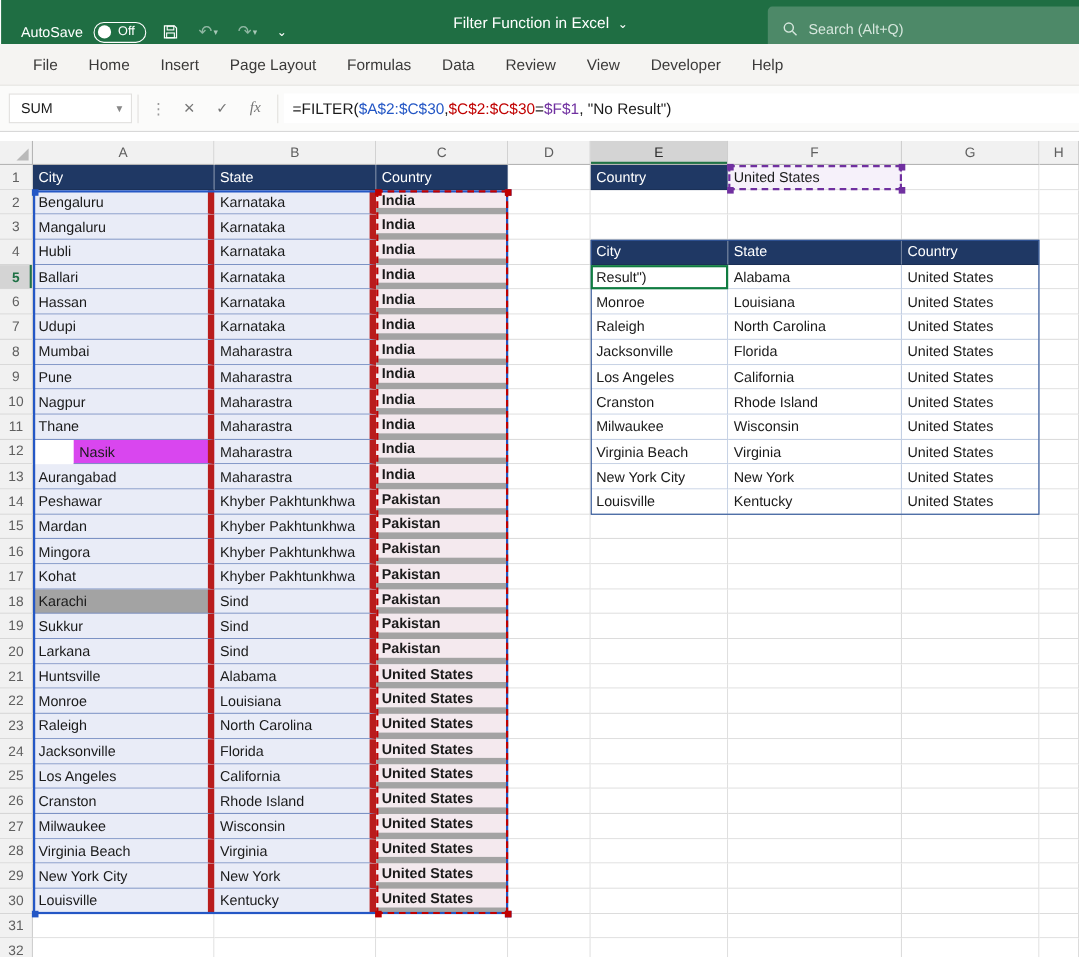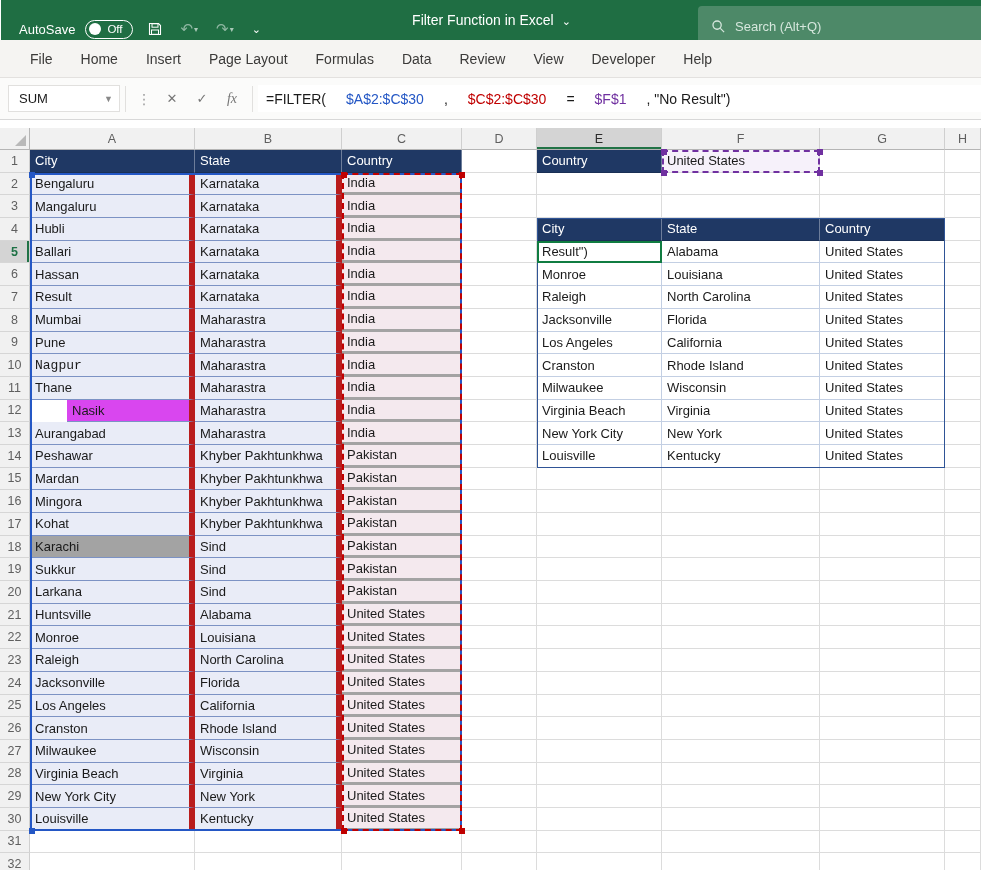--- a/index.html
+++ b/index.html
@@ -26,37 +26,37 @@
   .rtab { display:flex; align-items:center; padding:0 14px; font-size:14px; color:#3b3a39; cursor:pointer; }
 
   
   .formulabar { position:absolute; top:78px; left:0; width:981px; height:42px; background:#fbfbfa; border-bottom:1px solid #d8d8d8; display:flex; align-items:center; }
   .name-box { width:112px; height:27px; margin-left:8px; background:#fff; border:1px solid #e1e0de; display:flex; align-items:center; padding-left:10px; font-size:13px; color:#1a1a1a; cursor:pointer; }
   .nb-chev { margin-left:auto; margin-right:6px; font-size:9px; color:#888; }
   .fb-sep { width:1px; height:26px; background:#e1e0de; margin:0 5px; }
   .fb-dots { color:#9a9a9a; font-size:14px; padding:0 6px; cursor:grab; }
   .fb-btn { background:none; border:none; width:30px; height:27px; font-size:13px; color:#767676; cursor:pointer; }
   .fb-btn.fx { font-style:italic; font-family:"Liberation Serif", serif; font-size:14px; }
-  .formula-input { flex:1; height:27px; background:#fff; display:flex; align-items:center; padding-left:8px; font-size:14px; white-space:pre; overflow:hidden; cursor:text;gap:20px; }
+  .formula-input { flex:1; height:27px; background:#fff; display:flex; align-items:center; padding-left:8px; font-size:14px; white-space:pre; overflow:hidden; cursor:text; }
 
   
   .sheet { position:absolute; top:128px; left:0; width:981px; height:742px; overflow:hidden; background:#fff;
     display:grid;
     grid-template-columns:30px 165px 147px 120px 75px 125px 158px 125px 36px;
     grid-template-rows:22px repeat(32, 22.7px); }
   .corner { background:#f1f1f1; border-right:1px solid #b5b5b5; border-bottom:1px solid #b5b5b5; position:relative; cursor:pointer; }
   .corner .tri { position:absolute; right:3px; bottom:3px; width:0; height:0; border-left:11px solid transparent; border-bottom:11px solid #b9b9b9; }
   .ch { background:#f1f1f1; border-right:1px solid #cfcfcf; border-bottom:1px solid #b5b5b5; display:flex; align-items:center; justify-content:center; font-size:12.5px; color:#5f5f5f; cursor:pointer; }
   .ch-active { background:#d4d4d4; box-shadow:inset 0 -2px 0 #217346; color:#2b2b2b; }
   .rh { background:#f1f1f1; border-right:1px solid #cfcfcf; border-bottom:1px solid #d6d6d6; display:flex; align-items:center; justify-content:center; font-size:12.5px; color:#5f5f5f; cursor:pointer; }
   .rh-active { background:#d4d4d4; box-shadow:inset -2px 0 0 #217346; color:#1e7145; font-weight:bold; }
   .cell { background:#fff; border-right:1px solid #dcdcdc; border-bottom:1px solid #dcdcdc; display:flex; align-items:center; padding:0 5px; font-size:13px; color:#1a1a1a; white-space:nowrap; overflow:hidden; cursor:cell; }
   .navy { color:#fff; border-right:1px solid rgba(255,255,255,0.35); border-bottom:1px solid rgba(0,0,0,0.15); }
   .src   { border-right:6px solid #b91c1c; border-bottom:1px solid #7c92c4; }
-  .src-c { border-right:1px solid #7c92c4; border-bottom:3px solid #a3a3a3; }
+  .src-c { border-right:1px solid #7c92c4; border-bottom:6px solid #a3a3a3;font-weight:bold; }
   .res { border-right:1px solid #c3cfe3; border-bottom:1px solid #c3cfe3; }
   .active-cell { background:#fff; }
 
   
   .ov { position:absolute; pointer-events:none; }
   .ov-blue { border:2px solid; }
   .ov-red { border:2px dashed; }
   .ov-purple { border:2px dashed; }
   .ov-green { border:2px solid; }
   .ov-resbox { border:1px solid; }
@@ -185,21 +185,21 @@
       <div class="rh">6</div>
       <div class="cell src" style="background: rgb(233, 236, 247);">Hassan</div>
       <div class="cell src" style="background: rgb(233, 236, 247);">Karnataka</div>
       <div class="cell src-c" style="background: rgb(244, 233, 238);">India</div>
       <div class="cell"></div>
       <div class="cell res">Monroe</div>
       <div class="cell res">Louisiana</div>
       <div class="cell res">United States</div>
       <div class="cell"></div>
       <div class="rh">7</div>
-      <div class="cell src" style="background: rgb(233, 236, 247);">Result</div>
+      <div class="cell src" style="background: rgb(233, 236, 247);">Udupi</div>
       <div class="cell src" style="background: rgb(233, 236, 247);">Karnataka</div>
       <div class="cell src-c" style="background: rgb(244, 233, 238);">India</div>
       <div class="cell"></div>
       <div class="cell res">Raleigh</div>
       <div class="cell res">North Carolina</div>
       <div class="cell res">United States</div>
       <div class="cell"></div>
       <div class="rh">8</div>
       <div class="cell src" style="background: rgb(233, 236, 247);">Mumbai</div>
       <div class="cell src" style="background: rgb(233, 236, 247);">Maharastra</div>
@@ -212,21 +212,21 @@
       <div class="rh">9</div>
       <div class="cell src" style="background: rgb(233, 236, 247);">Pune</div>
       <div class="cell src" style="background: rgb(233, 236, 247);">Maharastra</div>
       <div class="cell src-c" style="background: rgb(244, 233, 238);">India</div>
       <div class="cell"></div>
       <div class="cell res">Los Angeles</div>
       <div class="cell res">California</div>
       <div class="cell res">United States</div>
       <div class="cell"></div>
       <div class="rh">10</div>
-      <div class="cell src" style="background: rgb(233, 236, 247); font-family: Liberation Mono, monospace;">Nagpur</div>
+      <div class="cell src" style="background: rgb(233, 236, 247);">Nagpur</div>
       <div class="cell src" style="background: rgb(233, 236, 247);">Maharastra</div>
       <div class="cell src-c" style="background: rgb(244, 233, 238);">India</div>
       <div class="cell"></div>
       <div class="cell res">Cranston</div>
       <div class="cell res">Rhode Island</div>
       <div class="cell res">United States</div>
       <div class="cell"></div>
       <div class="rh">11</div>
       <div class="cell src" style="background: rgb(233, 236, 247);">Thane</div>
       <div class="cell src" style="background: rgb(233, 236, 247);">Maharastra</div>

